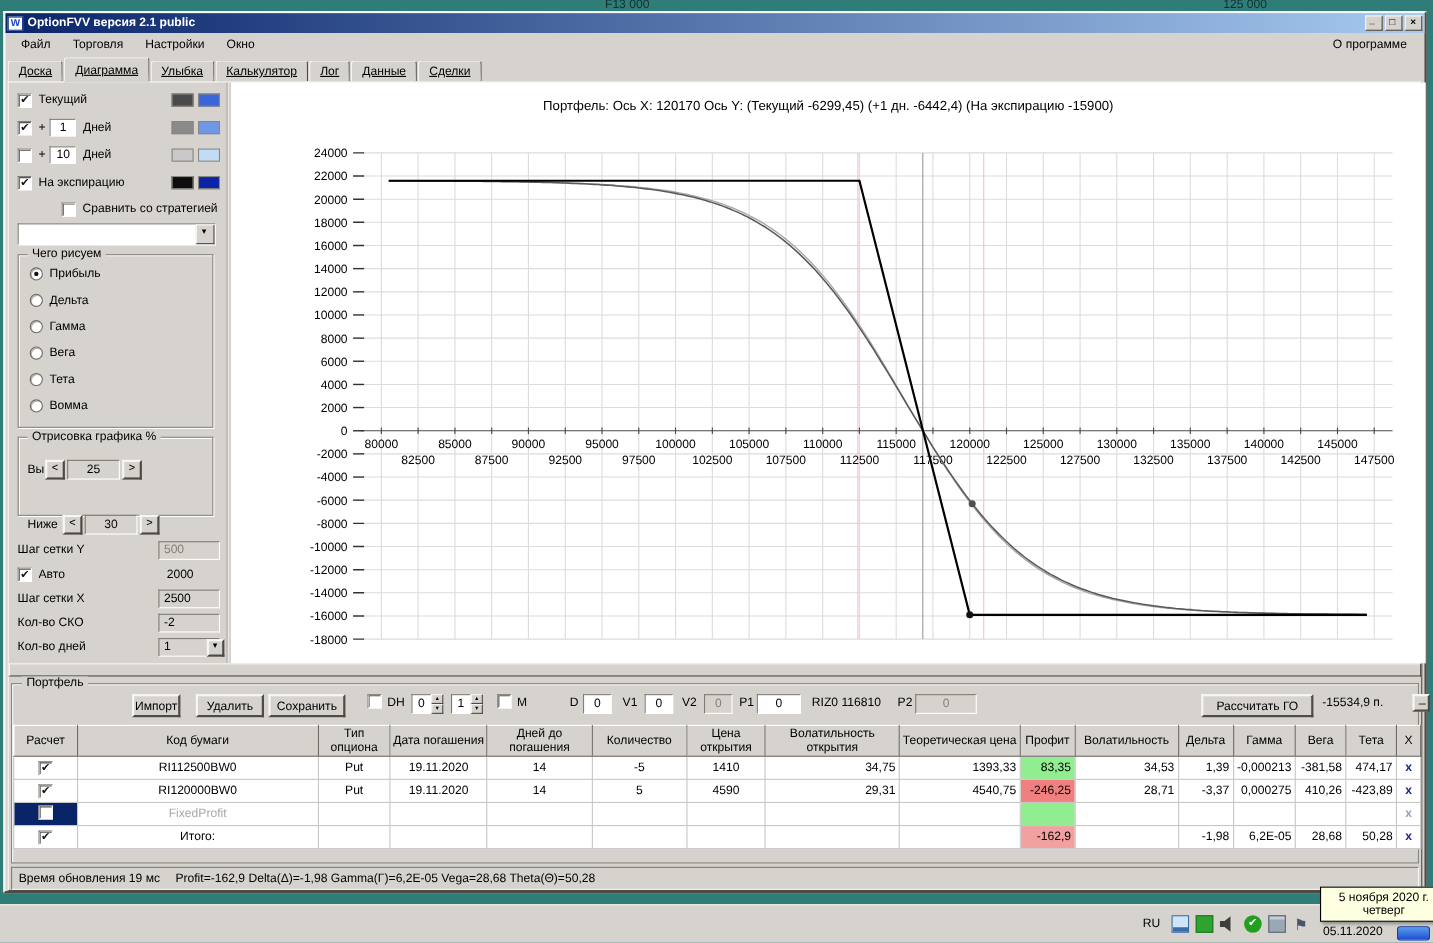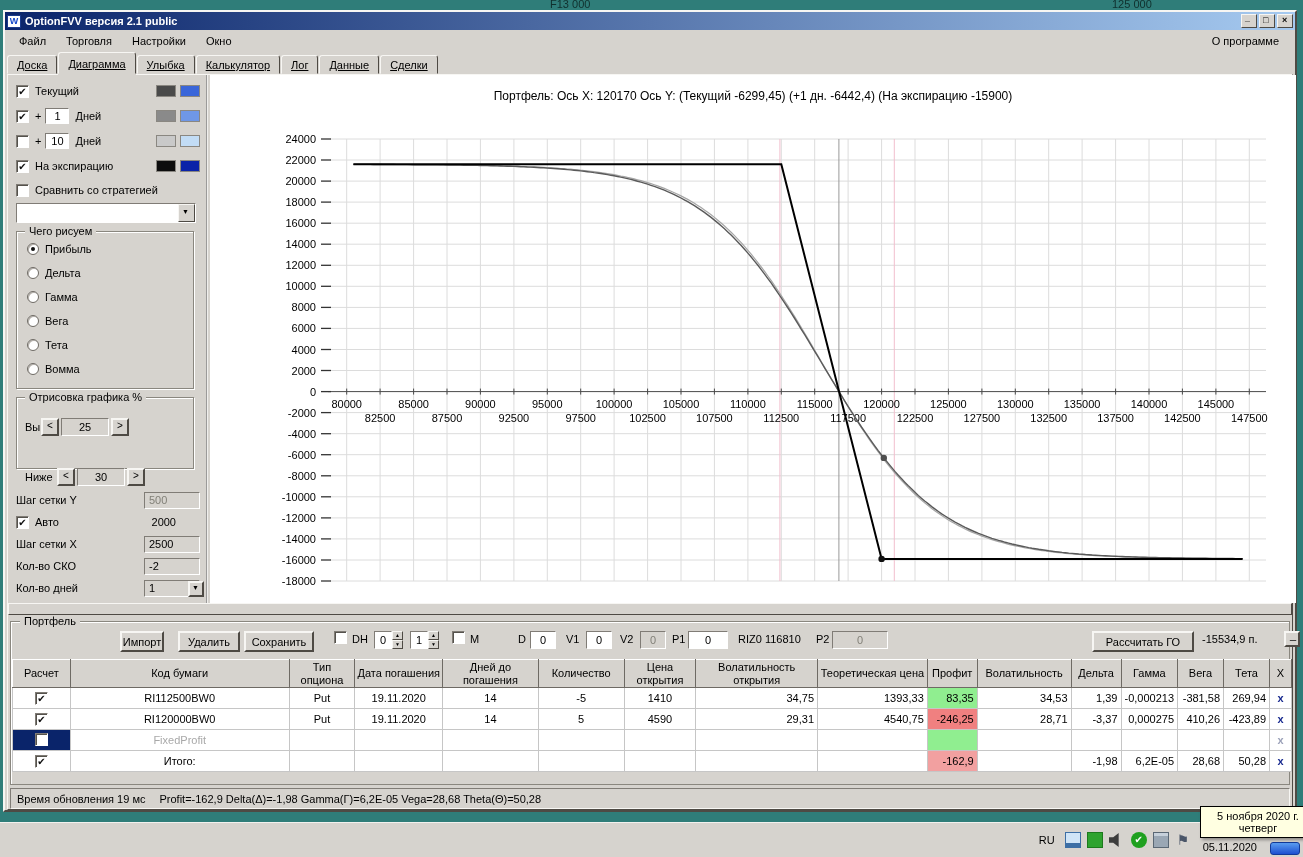--- a/index.html
+++ b/index.html
@@ -198,21 +198,21 @@
             <span class="sw" style="background:#c2dcf5"></span>
           </div>
           <div class="curve-row" style="top: 81px;">
             <span class="cb">✔</span>
             <span class="clabel">На экспирацию</span>
             <span class="sw" style="background:#0d0d0d"></span>
             <span class="sw" style="background:#0b23a8"></span>
           </div>
         </div>
 
-      <div class="lp-row" style="top:106px;">
+      <div class="lp-row" style="top:106px;margin-left:40px;">
         <span class="cb"></span>
         <span class="clabel">Сравнить со стратегией</span>
       </div>
 
       <div class="dropdown" style="top:128px;">
         <span class="dd-text"></span>
         <span class="dd-btn"></span>
       </div>
 
       <div class="gbox" style="top:156px; height:158px;">
@@ -552,21 +552,21 @@
               <td>14</td>
               <td>-5</td>
               <td>1410</td>
               <td class="num">34,75</td>
               <td class="num">1393,33</td>
               <td class="num" style="background:#90EE90">83,35</td>
               <td class="num">34,53</td>
               <td class="num">1,39</td>
               <td class="num">-0,000213</td>
               <td class="num">-381,58</td>
-              <td class="num">269,94</td>
+              <td class="num">474,17</td>
               <td class="xcell">х</td>
             </tr>
             <tr>
               <td class=""><span class="cb">✔</span></td>
               <td class="">RI120000BW0</td>
               <td>Put</td>
               <td>19.11.2020</td>
               <td>14</td>
               <td>5</td>
               <td>4590</td>

